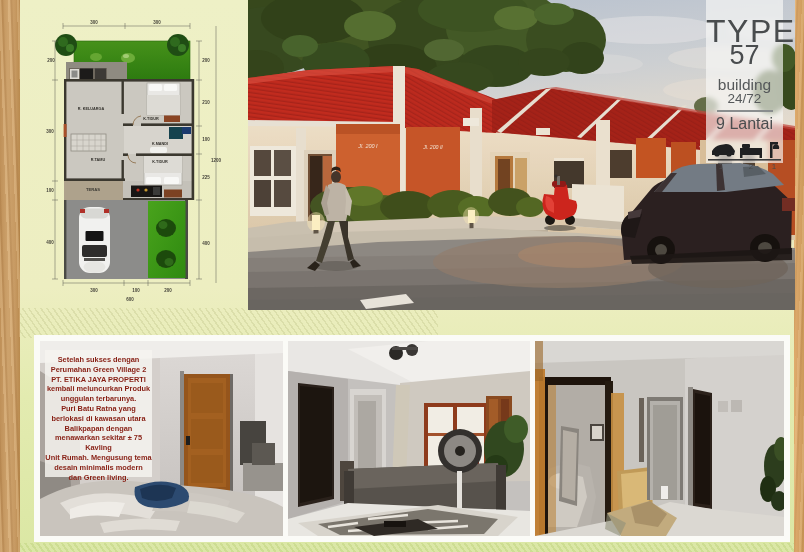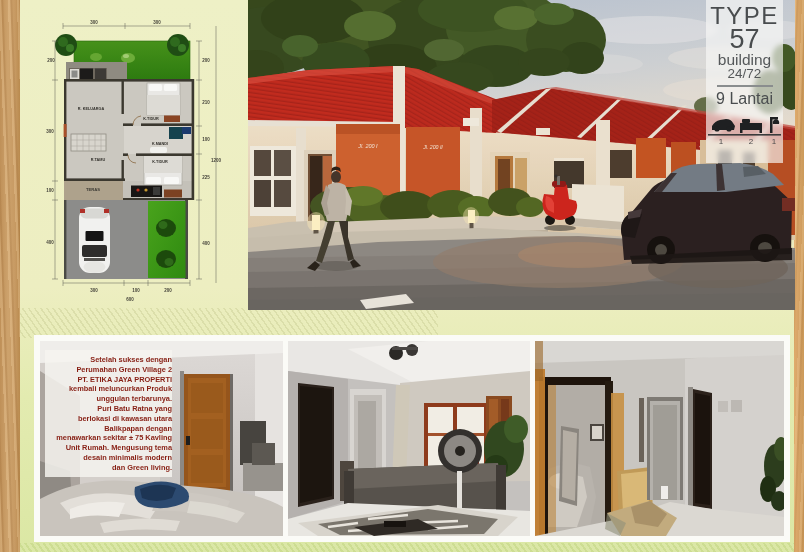--- a/index.html
+++ b/index.html
@@ -428,25 +428,25 @@
 <path d="M91 221 l5 22 4 18 6 -2 -6 -22 0 -16 z" fill="#322f28"></path>
 <path d="M67 261 l-8 7 8 3 5 -6 z" fill="#201c17"></path>
 <path d="M106 259 l7 7 -8 2 -3 -6 z" fill="#201c17"></path>
 </g>
 
 <rect x="0" y="0" width="547" height="310" fill="#d89a6a" opacity="0.05"></rect>
 </svg>
 
 <div class="abs" id="infopanel" style="left:706px;top:0;width:77px;height:163px;background:rgba(249,249,247,0.66);-webkit-backdrop-filter:blur(2.5px);backdrop-filter:blur(2.5px);color:#3f4244;text-align:center">
 
-  <div style="font-size:24px;letter-spacing:1.5px;margin-top:4px;line-height:23px;color:#494c4e">TYPE</div>
+  <div style="font-size:32px;letter-spacing:1.5px;margin-top:20px;line-height:23px;color:#494c4e">TYPE</div>
 
   <div style="font-size:27px;line-height:25px;color:#494c4e">57</div>
 
-  <div style="font-size:15.5px;line-height:15px;color:#55585a">building</div>
+  <div style="font-size:15.5px;margin-top:9px;line-height:15px;color:#55585a">building</div>
 
   <div style="font-size:13.5px;line-height:14px;color:#55585a">24/72</div>
 
   <div style="width:56px;height:1.5px;background:#8a8d8e;margin:4px auto 3px"></div>
 
   <div style="font-size:16px;line-height:17px;color:#4a4d4f">9 Lantai</div>
 
   <svg width="77" height="38" viewBox="0 0 77 38" style="display:block;margin-top:4px">
 
     <g fill="#1f2022">
@@ -637,21 +637,21 @@
 <path d="M72 172 l42 -12 28 17 -11 18 -45 0 z" fill="#c2ab7e"></path>
 <path d="M96 166 l19 -6 17 13 -9 13 -23 -4 z" fill="#a99168"></path>
 <path d="M72 172 l19 10 -6 13 -15 -7 z" fill="#8f9179" opacity="0.6"></path>
 
 <ellipse cx="240" cy="125" rx="11" ry="22" fill="#2c3d1d"></ellipse>
 <ellipse cx="233" cy="148" rx="8" ry="13" fill="#1f2e12"></ellipse>
 <ellipse cx="246" cy="108" rx="7" ry="12" fill="#3a4f24"></ellipse>
 <ellipse cx="244" cy="160" rx="8" ry="10" fill="#26351a"></ellipse>
 </svg>
 
-<div class="abs" style="left:45px;top:350px;width:127px;height:122px;background:rgba(246,244,240,0.84);color:#871f14;font-weight:bold;font-size:7.4px;line-height:9.8px;text-align:right;padding-top:5px">
+<div class="abs" style="left:45px;top:350px;width:107px;height:122px;background:rgba(246,244,240,0.84);color:#871f14;font-weight:bold;font-size:7.4px;line-height:9.8px;text-align:center;padding-top:5px">
 Setelah sukses dengan<br>
 Perumahan Green Village 2<br>
 PT. ETIKA JAYA PROPERTI<br>
 kembali meluncurkan Produk<br>
 unggulan terbarunya.<br>
 Puri Batu Ratna yang<br>
 berlokasi di kawasan utara<br>
 Balikpapan dengan<br>
 menawarkan sekitar ± 75 Kavling<br>
 Unit Rumah. Mengusung tema<br>

